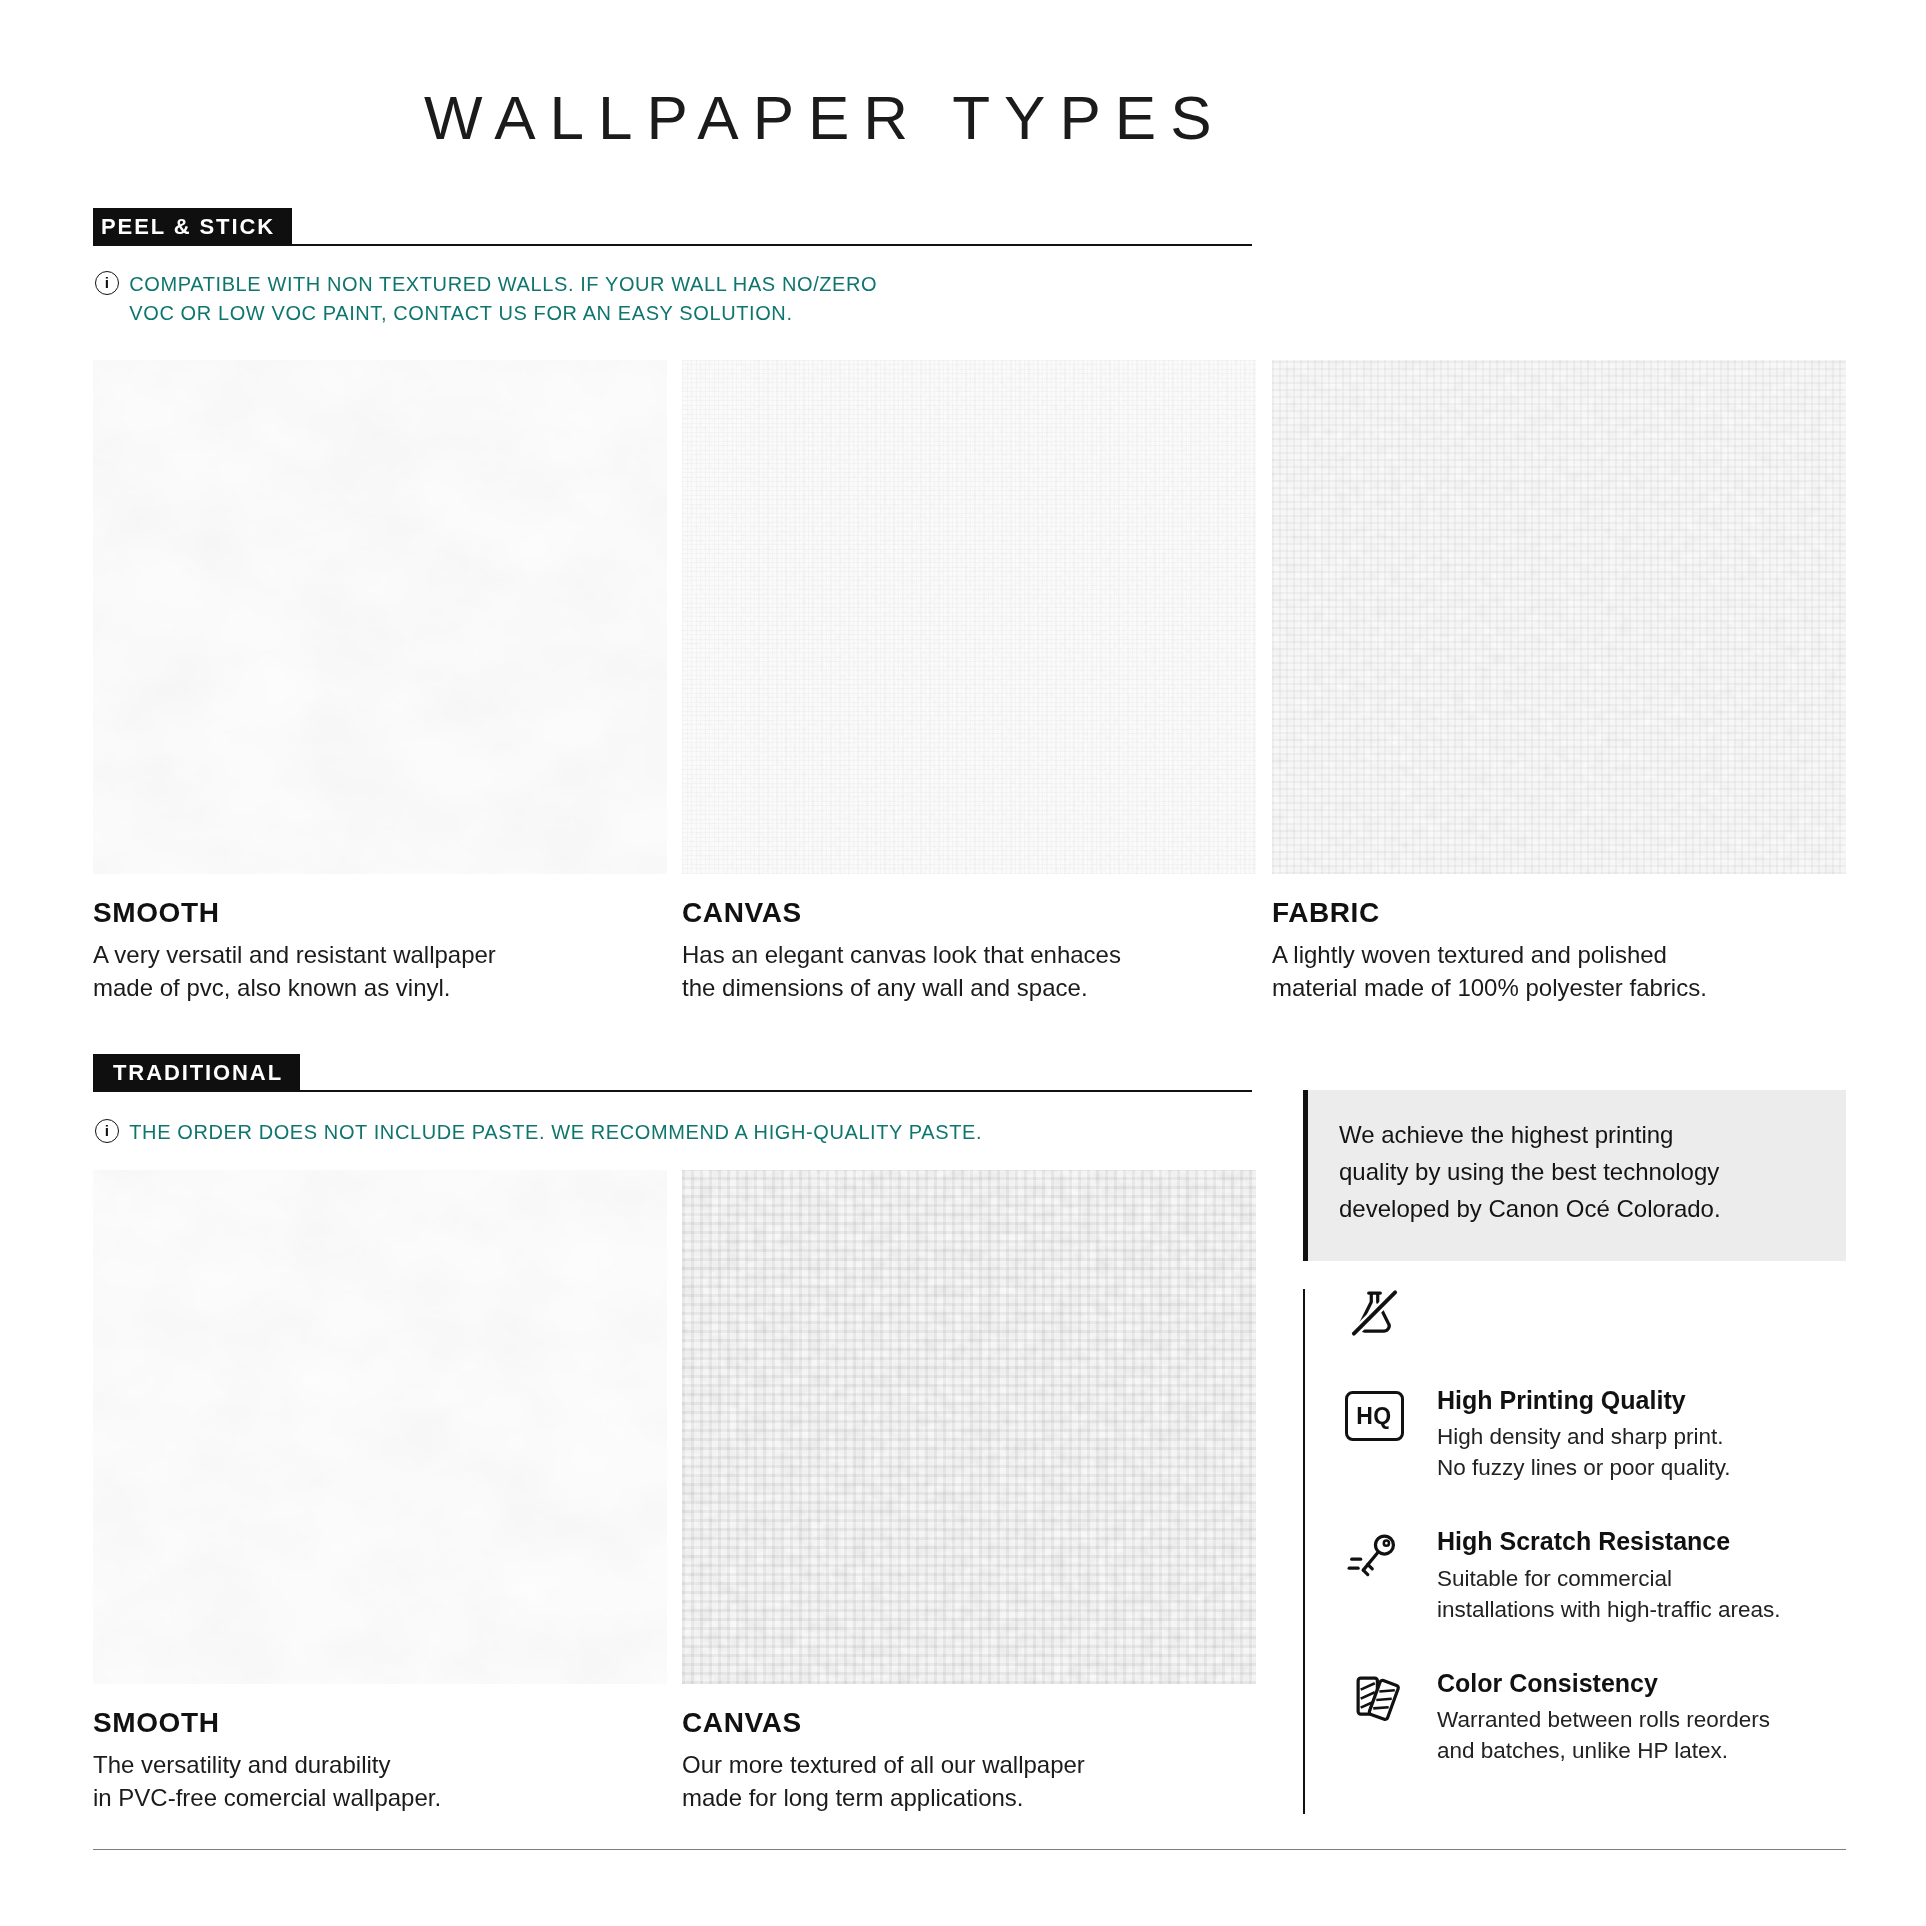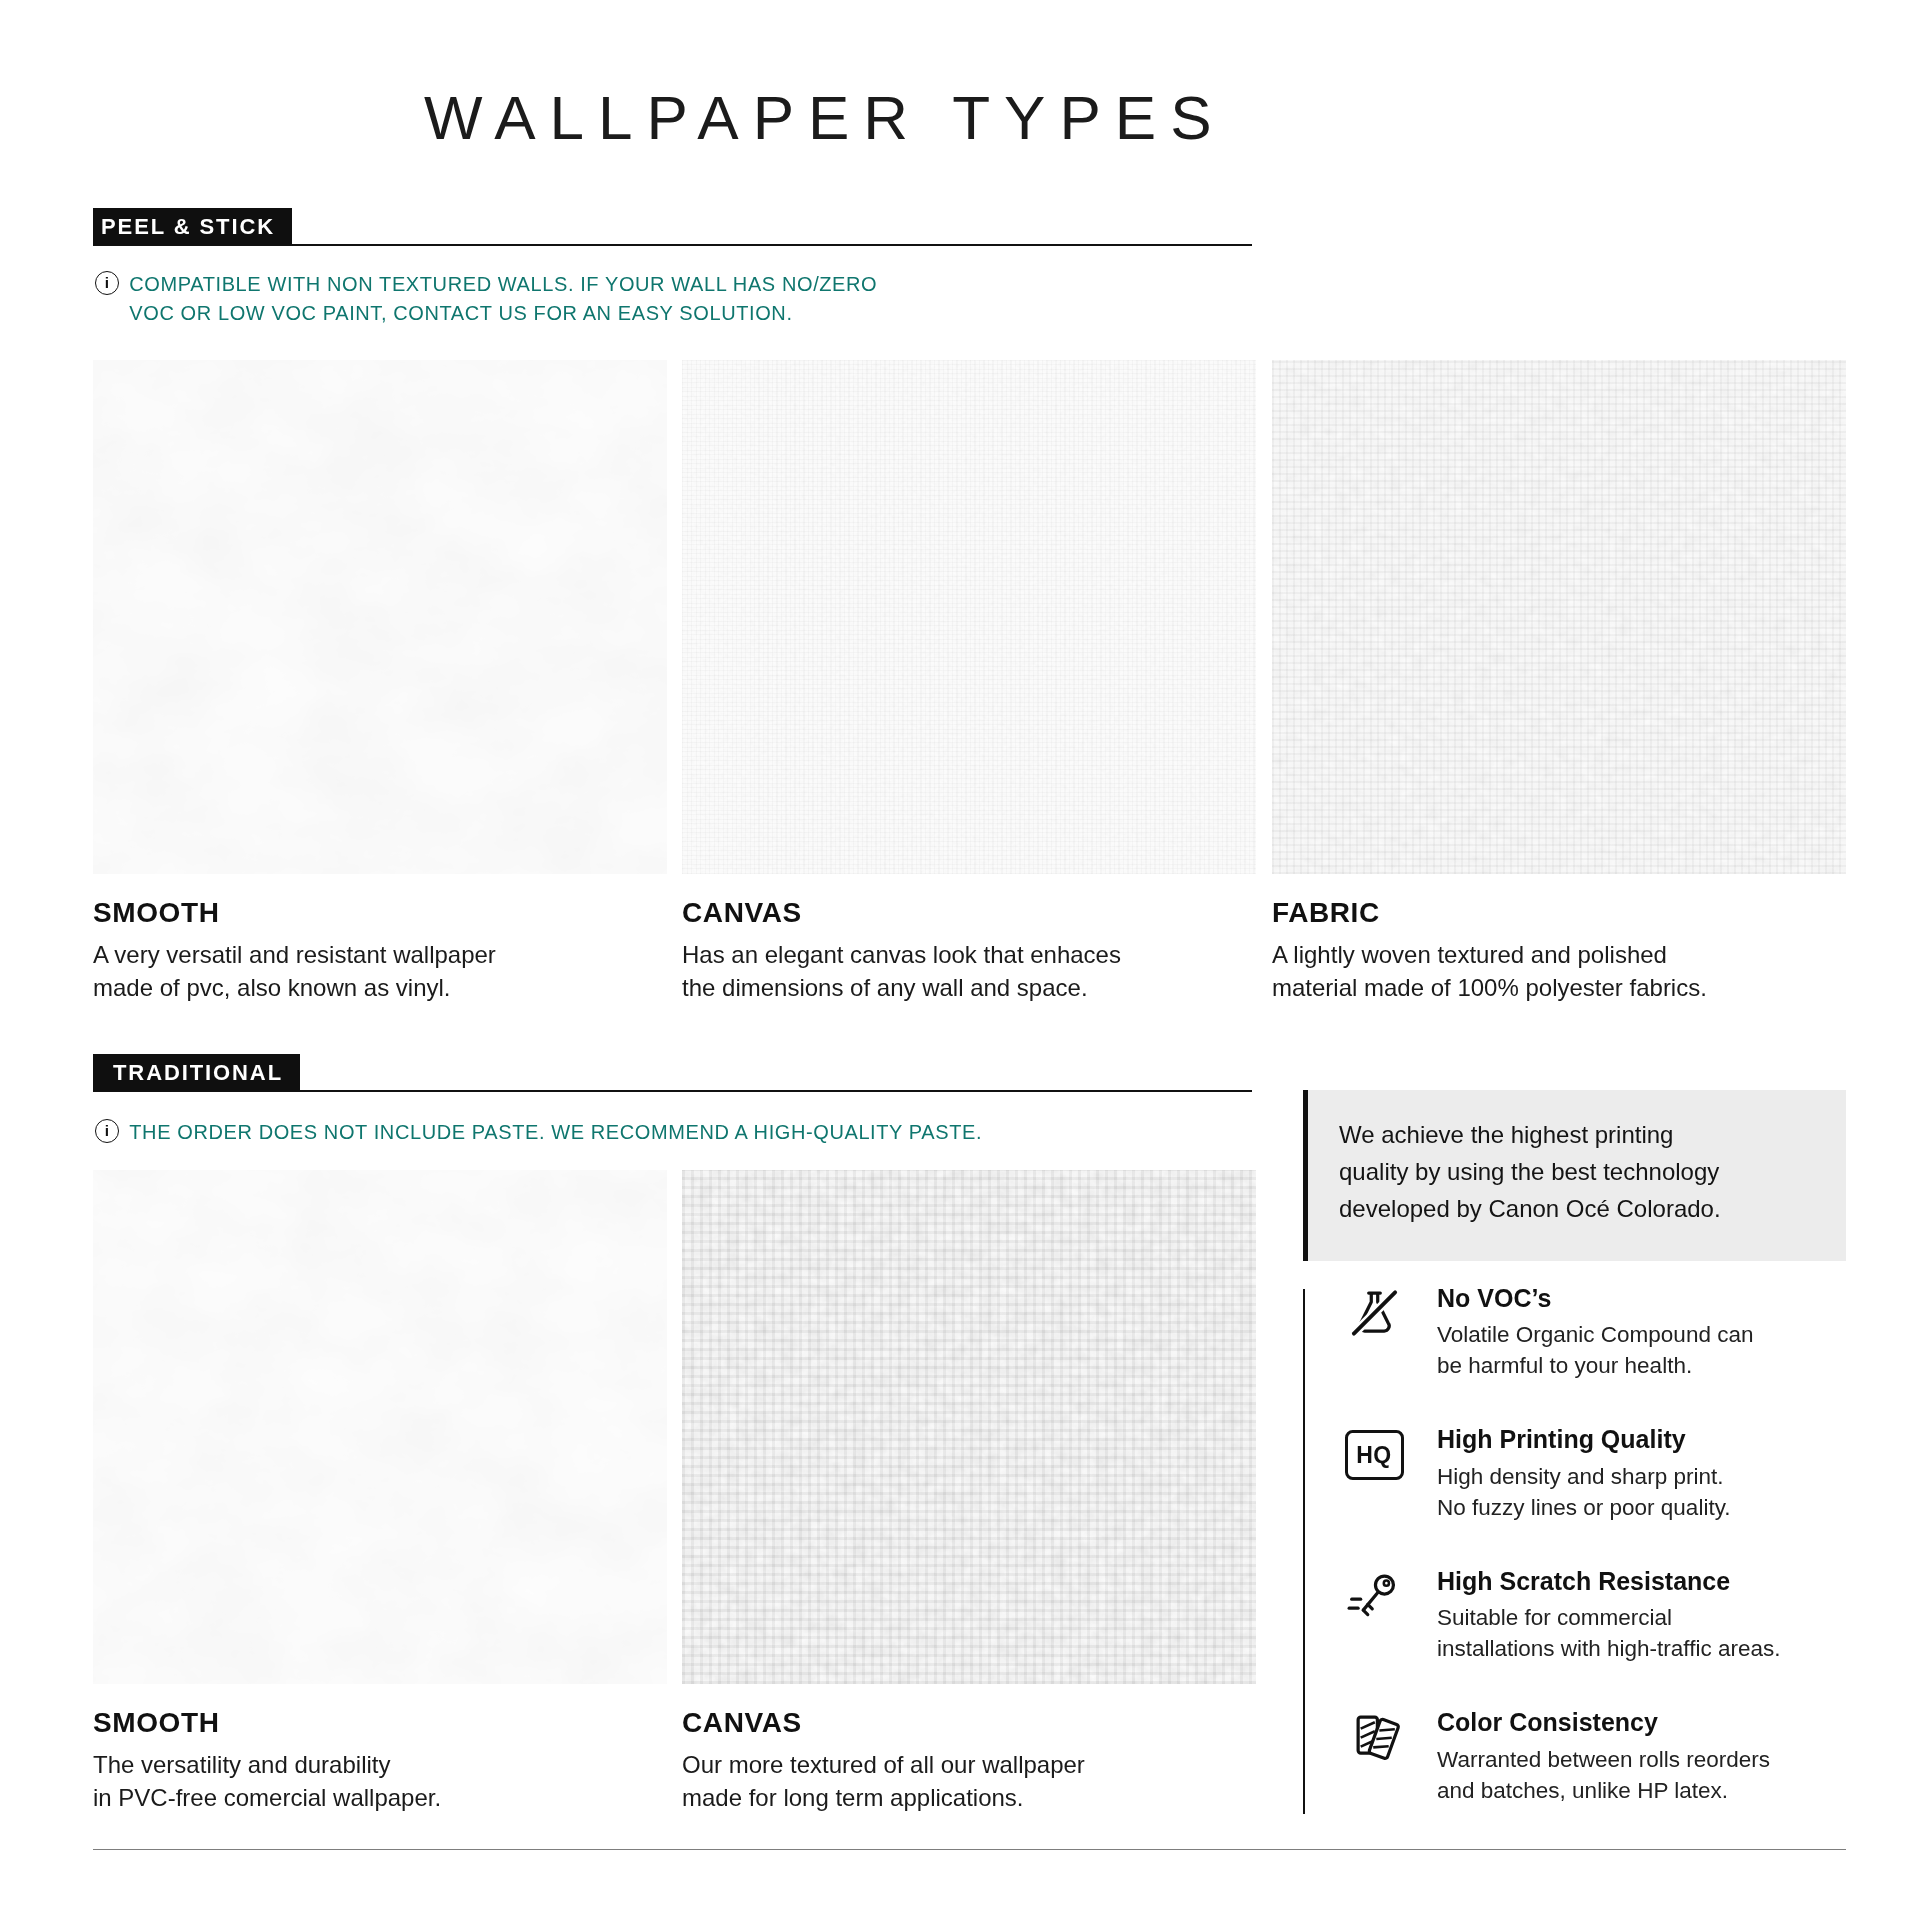--- a/index.html
+++ b/index.html
@@ -216,25 +216,20 @@
   <div class="features" style="left:1305px; top:1284px;">
 
     <div class="feature">
       <div class="f-icon">
         <svg width="61" height="58" viewBox="0 0 90 90" fill="none">
           <path d="M36 14 h18 M40 14 v14 L24 60 a8 8 0 0 0 7 13 h28 a8 8 0 0 0 7 -13 L50 28 v-14" stroke="#111" stroke-width="5" stroke-linecap="round" stroke-linejoin="round" fill="none"></path>
           <line x1="13" y1="77" x2="77" y2="13" stroke="#fff" stroke-width="14"></line>
           <line x1="13" y1="77" x2="77" y2="13" stroke="#111" stroke-width="6" stroke-linecap="round"></line>
         </svg>
       </div>
-      <div class="f-text">
-        <div class="f-title">No VOC’s</div>
-        <div class="f-desc">Volatile Organic Compound can
-be harmful to your health.</div>
-      </div>
     </div>
 
     <div class="feature">
       <div class="f-icon">
         <div class="hq-box">HQ</div>
       </div>
       <div class="f-text">
         <div class="f-title">High Printing Quality</div>
         <div class="f-desc">High density and sharp print.
 No fuzzy lines or poor quality.</div>

